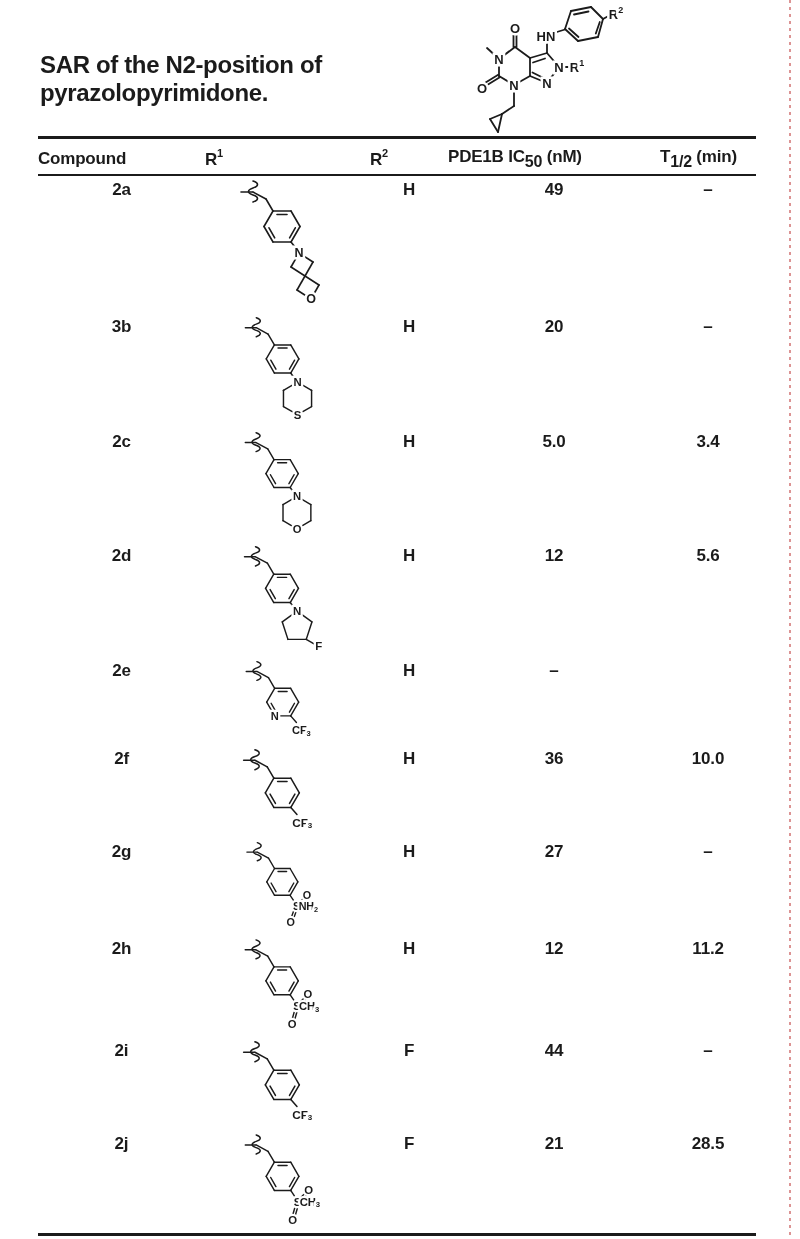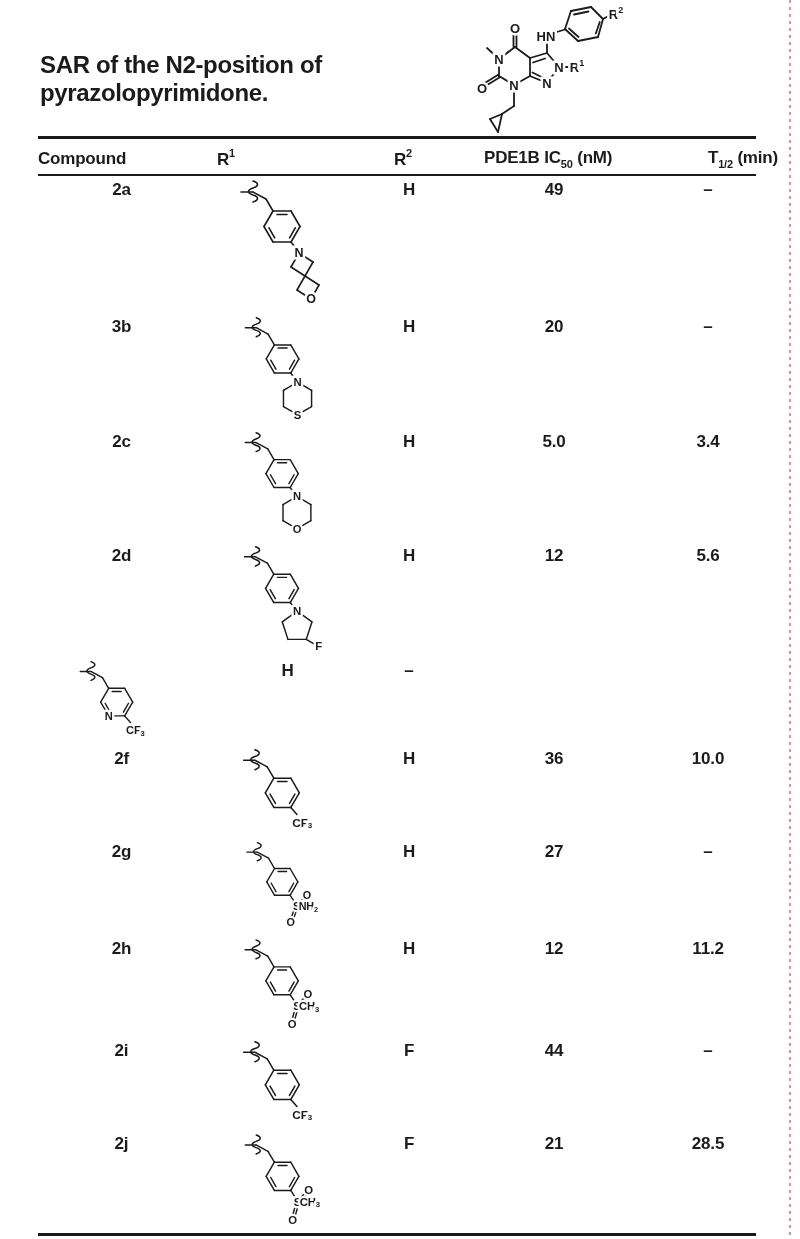--- a/index.html
+++ b/index.html
@@ -16,29 +16,29 @@
     position:absolute;left:789px;top:0;width:2px;height:1239px;
     background:repeating-linear-gradient(180deg,#dc9494 0 3px,transparent 3px 7px);
   }
   .sar-table{
     position:absolute;left:38px;top:136px;width:718px;
     border-top:3px solid #1b1b1b;border-bottom:3px solid #1b1b1b;
   }
   .thead{
     display:grid;grid-template-columns:167px 165px 78px 212px 96px;
     height:35px;align-items:center;border-bottom:2px solid #1b1b1b;
-    font-size:17px;font-weight:600;letter-spacing:-0.2px;gap:12px;
+    font-size:17px;font-weight:600;letter-spacing:-0.2px;
   }
   .trow{
     display:grid;grid-template-columns:167px 165px 78px 212px 96px;
     font-size:17px;font-weight:600;letter-spacing:-0.2px;text-align:center;
   }
   .cell{padding-top:4px;}
   .struct-mount{line-height:0;padding-top:2px;}
-  sub{font-size:11px;position:relative;top:1px;}
+  sub{font-size:16px;position:relative;top:1px;}
   sup{font-size:11px;position:relative;top:-1px;}
   .atom{
     font-family:"Liberation Sans",sans-serif;font-weight:700;fill:#1b1b1b;
     stroke:#ffffff;stroke-width:5px;paint-order:stroke;text-anchor:middle;
     dominant-baseline:central;
   }
 </style>
 </head>
 <body>
 
@@ -228,20 +228,21 @@
             <line x1="75.5" y1="104.3" x2="84.5" y2="109.5"></line>
     </g>
           <text class="atom" x="65.5" y="73.5" text-anchor="middle" font-size="12.5">N</text>
           <text class="atom" x="89" y="111.5" text-anchor="middle" font-size="12.5">F</text>
         </svg></div>
     <div class="cell">H</div>
     <div class="cell">12</div>
     <div class="cell">5.6</div>
   </div>
   <div class="trow" style="height:88px">
+    <div class="cell">2e</div>
     <div class="struct-mount" aria-label="pyridylmethyl-CF3"><svg width="98" height="80" viewBox="0 0 110 90">
     <g stroke="#1b1b1b" stroke-width="1.6" fill="none" stroke-linecap="round" stroke-linejoin="round">
       <path d="M20,3 C26,5 26,8 20,10 C14,12 14,15 20,17 C26,19 26,22 20,24"></path>
             <line x1="8" y1="14" x2="19.5" y2="14"></line>
             <line x1="20" y1="14" x2="33" y2="21"></line>
             <line x1="33" y1="21" x2="40" y2="33"></line>
             <line x1="40" y1="33" x2="58" y2="33"></line>
             <line x1="58" y1="33" x2="67" y2="48.5"></line>
             <line x1="67" y1="48.5" x2="58" y2="64"></line>
             <line x1="58" y1="64" x2="40" y2="64"></line>

